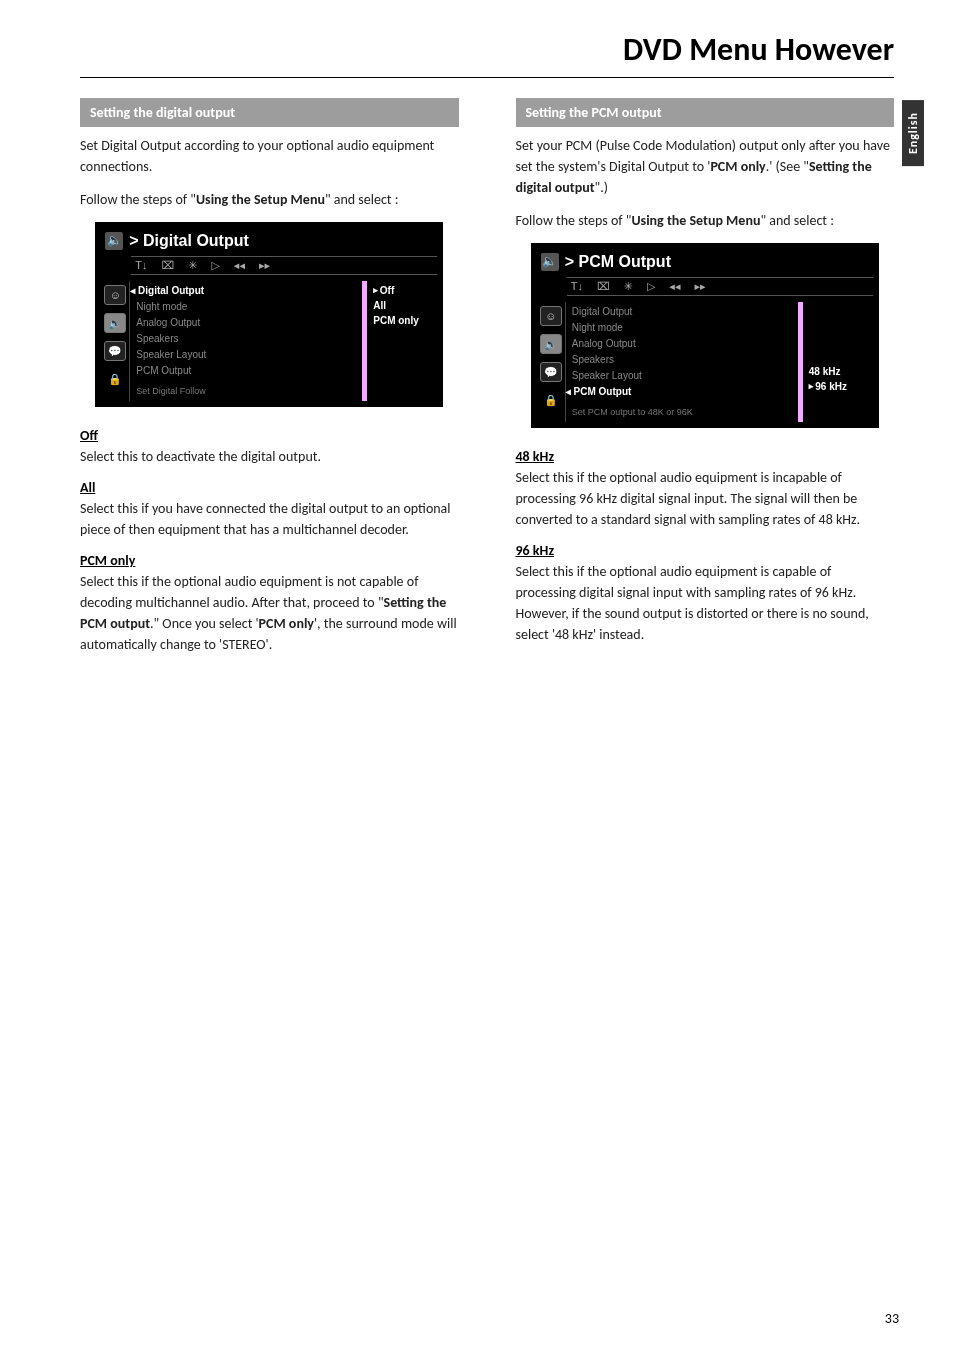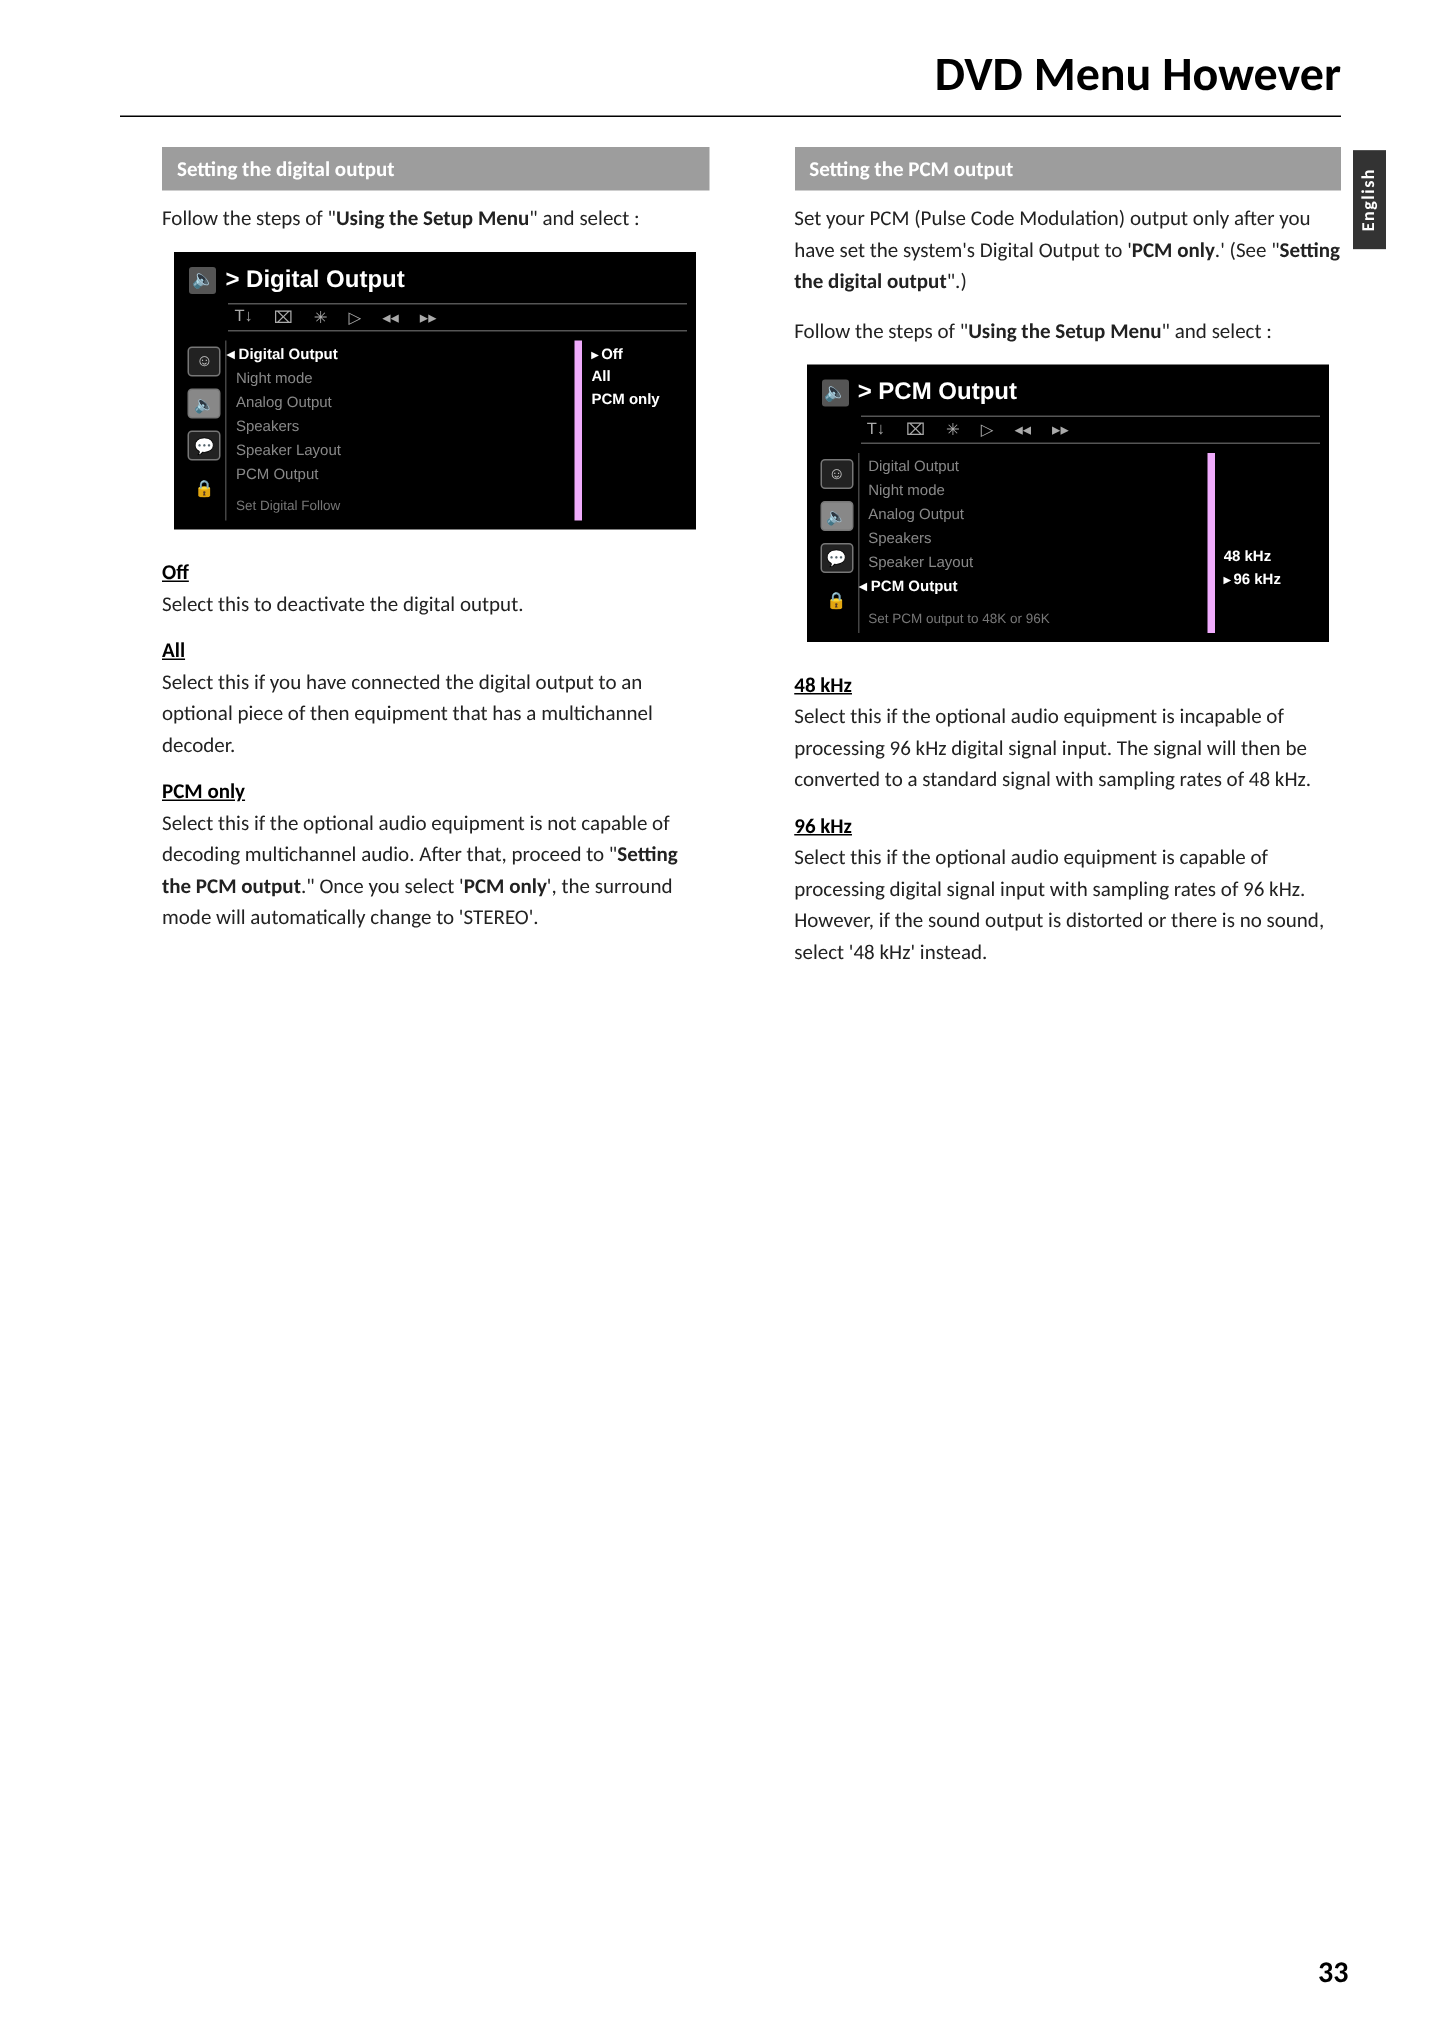--- a/index.html
+++ b/index.html
@@ -29,21 +29,20 @@
     font-size: 12px;
     font-weight: bold;
     writing-mode: vertical-rl;
     transform: rotate(180deg);
     padding: 12px 4px;
     letter-spacing: 1px;
   }
   .cols {
     display: flex;
     gap: 57px;
-    margin-left: 28px;
   }
   .col {
     flex: 1;
     min-width: 0;
   }
   .section-header {
     background: #9d9d9d;
     color: #fff;
     font-weight: bold;
     font-size: 14px;
@@ -124,34 +123,34 @@
     color:#888;
     line-height:15px;
   }
   .osd-right .opt{display:flex;align-items:center;}
   .osd-right .opt.sel{color:#fff;font-weight:bold;}
   .osd-right .opt.sel::before{content:"▸";margin-right:2px;font-size:9px;}
   .page-num {
     position:absolute;
     bottom:25px;
     right:55px;
-    font-size:20px;
-    font-weight:bold;
+    font-size:14px;
   }
 </style>
 </head>
 <body>
 
 <div class="page-title">DVD Menu However</div>
 <div class="lang-tab">English</div>
 
 <div class="cols">
 
   <div class="col">
     <div class="section-header">Setting the digital output</div>
+    <p>Set Digital Output according to your optional audio equipment connections.</p>
     <p>
       <span>Follow the steps of "</span><b>Using the Setup Menu</b><span>" and select :</span>
     </p>
 
     <div class="osd">
       <div class="osd-title">
         <span class="spk"></span>
         <span>&gt; Digital Output</span>
       </div>
       <div class="osd-icon-row">

